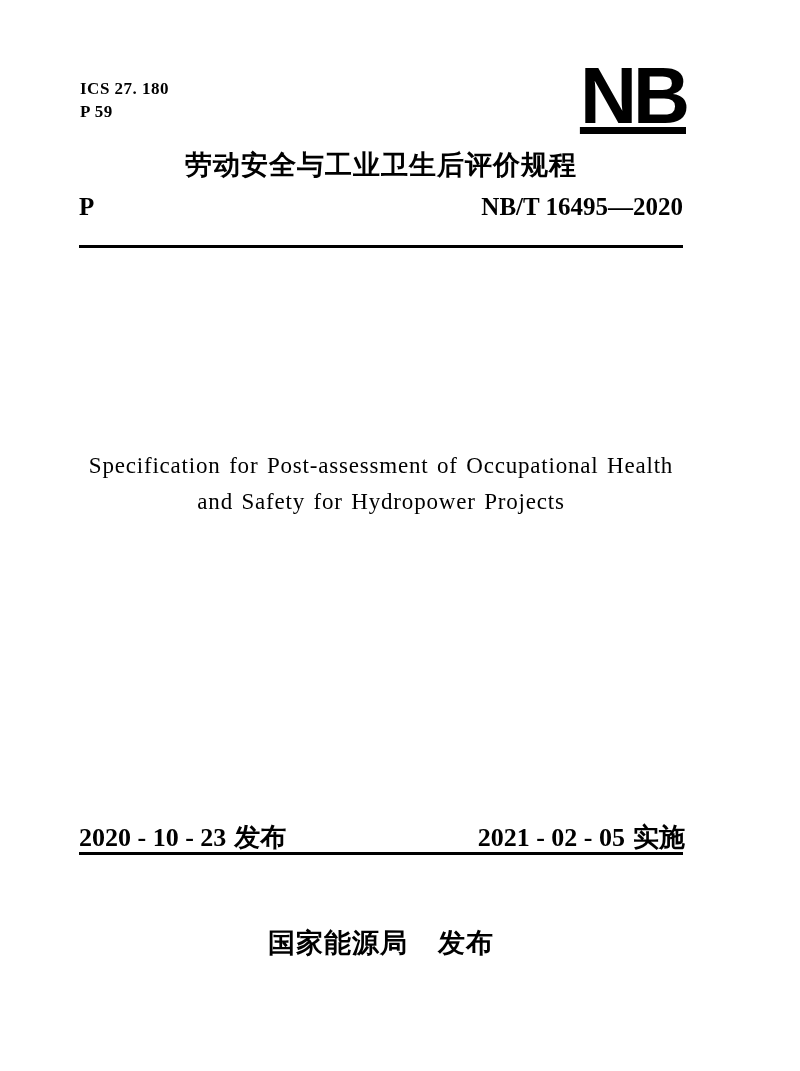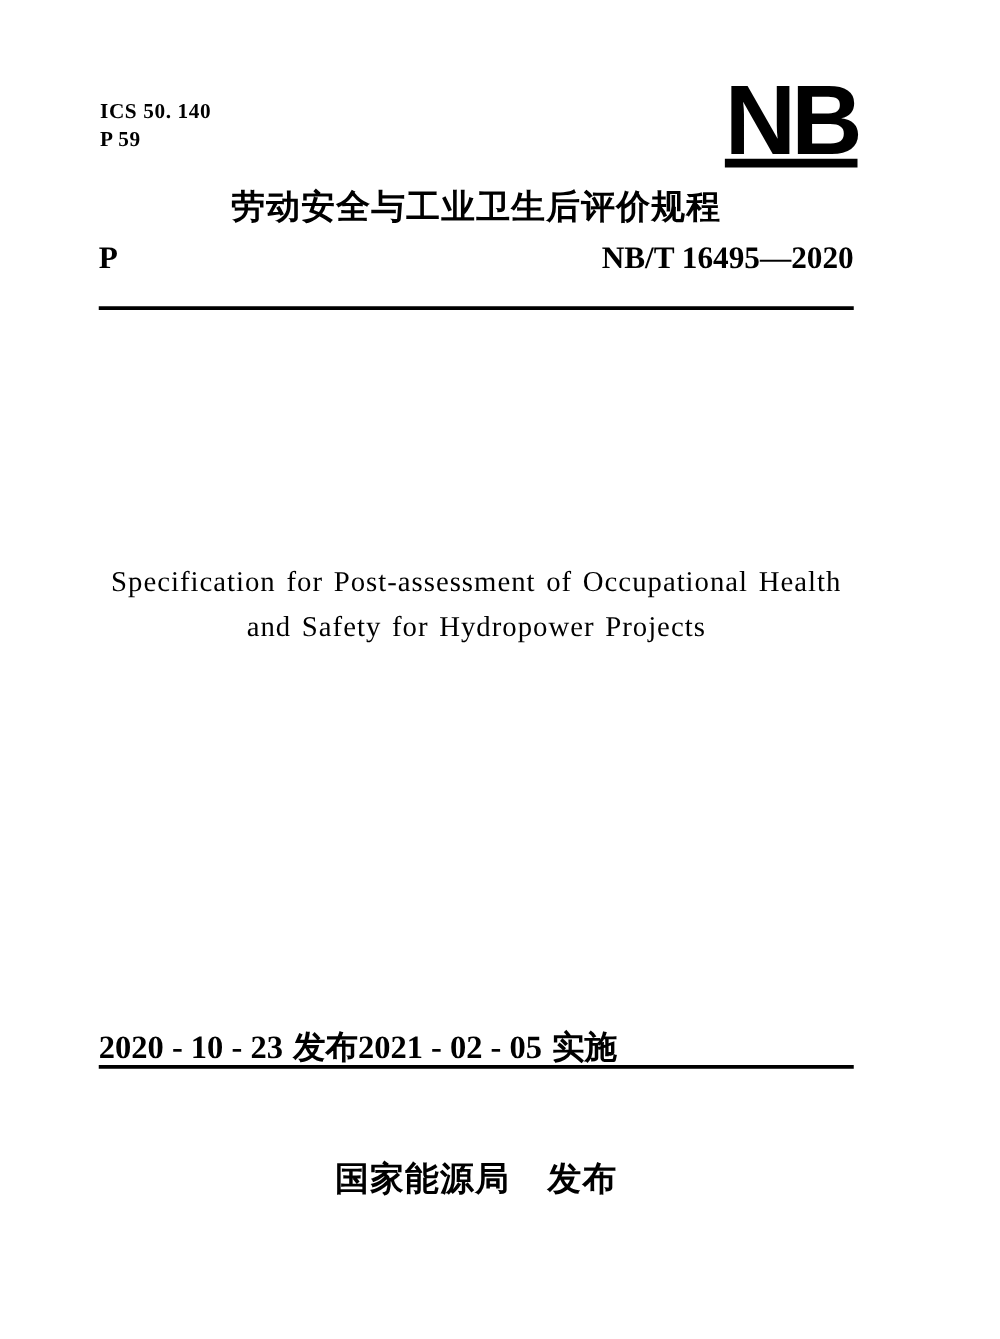--- a/index.html
+++ b/index.html
@@ -95,21 +95,21 @@
     word-spacing: 2px;
   }
   .title-en-1 { top: 453px; }
   .title-en-2 { top: 489px; }
   .dates-row {
     position: absolute;
     left: 79px;
     top: 820px;
     width: 606px;
     display: flex;
-    justify-content: flex-start;
+    justify-content: space-between;
     font-weight: bold;
     font-size: 26px;
   }
   .date-cell {
     display: flex;
     align-items: baseline;
     gap: 8px;
   }
   .cjk-sans {
     font-family: "Liberation Sans", "DejaVu Sans", sans-serif;
@@ -128,21 +128,21 @@
     font-size: 27px;
     letter-spacing: 1px;
   }
 </style>
 </head>
 <body>
 
 <div class="page">
 
   <div class="ics-block">
-    <div>ICS 50. 140</div>
+    <div>ICS 27. 180</div>
     <div>P 59</div>
   </div>
 
   <div class="nb-logo">NB</div>
 
   <div class="standard-type">劳动安全与工业卫生后评价规程</div>
 
   <div class="code-row">
     <span>P</span>
     <span>NB/T 16495—2020</span>

